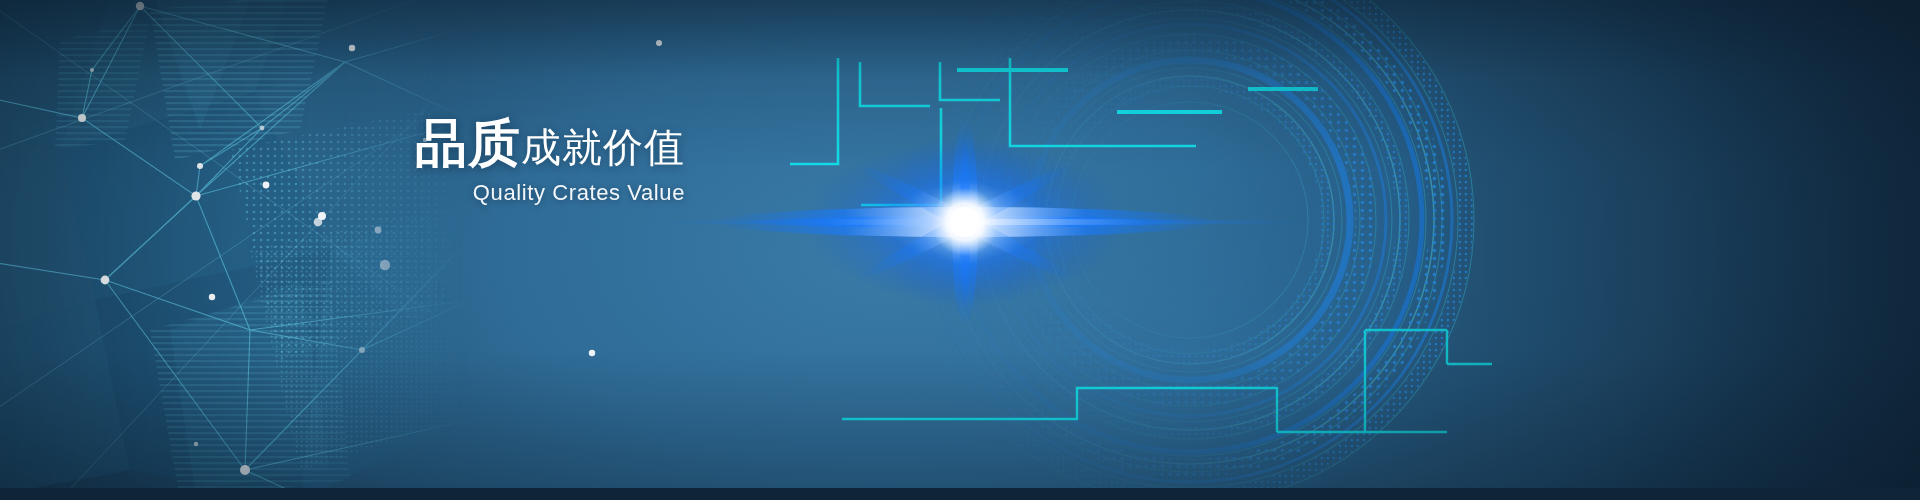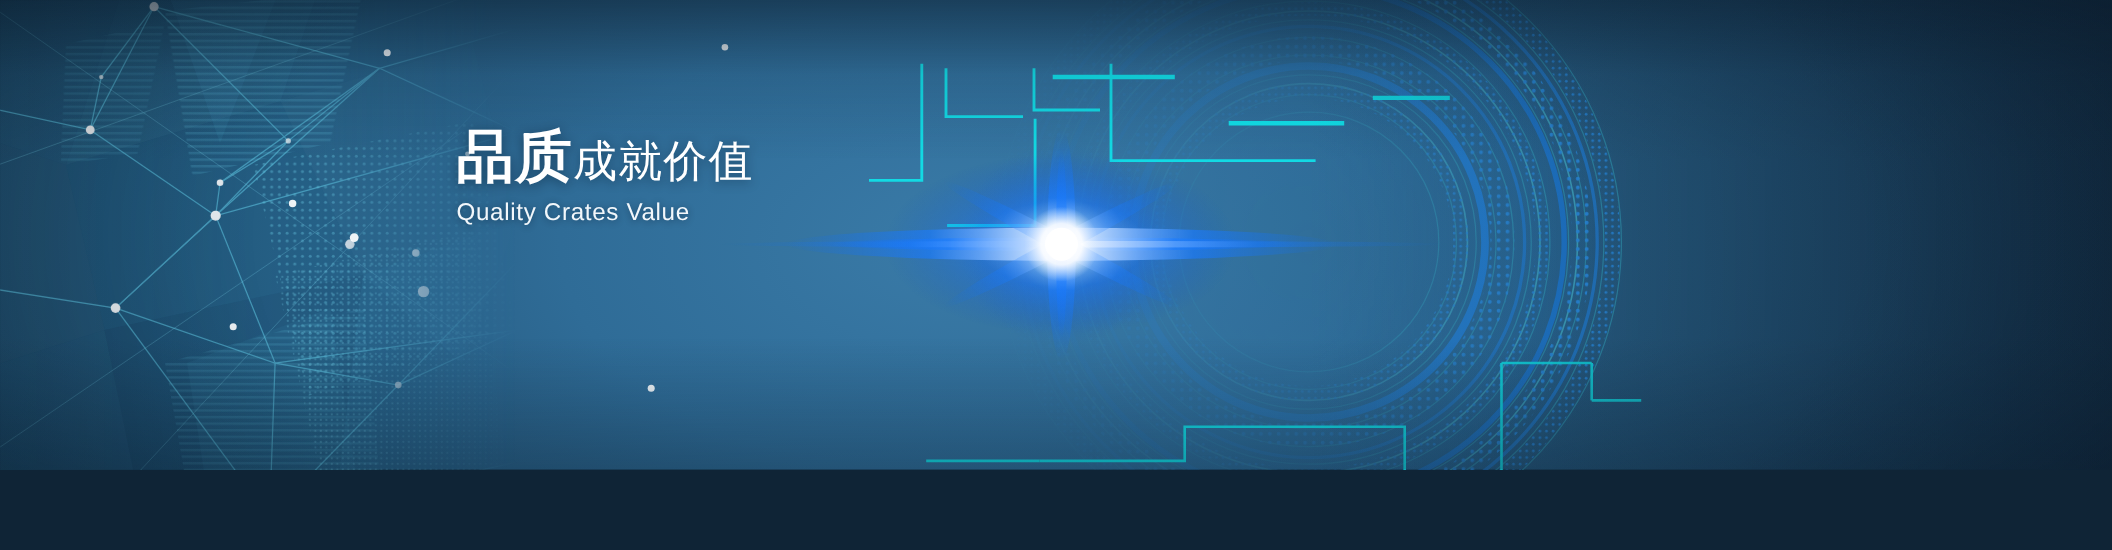--- a/index.html
+++ b/index.html
@@ -2,21 +2,21 @@
 <html><head>
 <meta charset="utf-8">
 <title>Banner</title>
 <style>
   html,body{margin:0;padding:0;background:#0f2436;}
   *{box-sizing:border-box;}
 
   #banner{
     position:relative;
     width:1920px;
-    height:427px;
+    height:488px;
     overflow:hidden;
     font-family:"Liberation Sans","DejaVu Sans",sans-serif;
     background:
       radial-gradient(ellipse 1100px 620px at 46% 52%, #3a7ba8 0%, #2f6c97 34%, #245578 62%, #1a3f5c 85%, #152f46 100%);
   }
 
   
   .vignette{
     position:absolute; inset:0;
     background:
@@ -58,20 +58,21 @@
     vertical-align:baseline;
   }
   .en{
     color:#f2f7fb;
     font-size:22px;
     font-weight:400;
     letter-spacing:.6px;
     white-space:nowrap;
     margin-top:11px;
     text-shadow:0 1px 7px rgba(4,22,40,.45);
+    text-align:right;
   }
 
   #tb1{left:415px; top:117px;}
   #tb2{left:662px; top:252px;}
 </style>
 </head>
 <body>
 
 <div id="banner">
 

